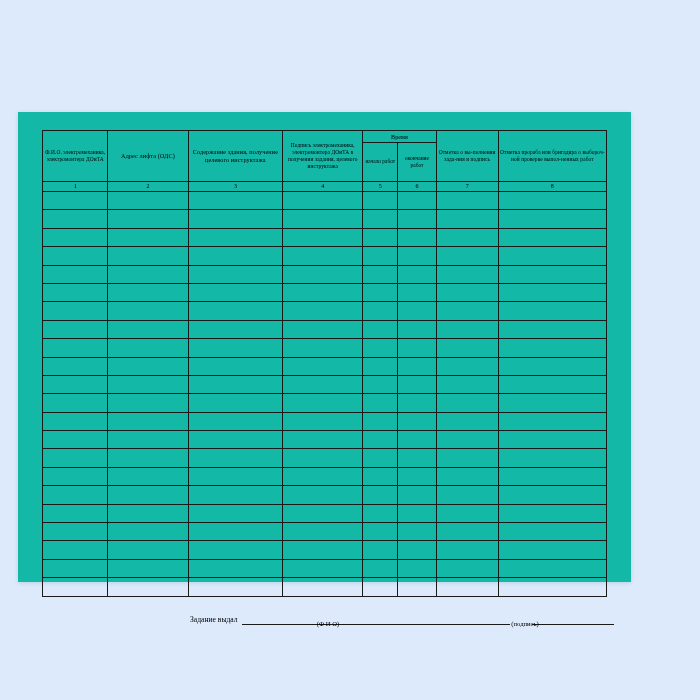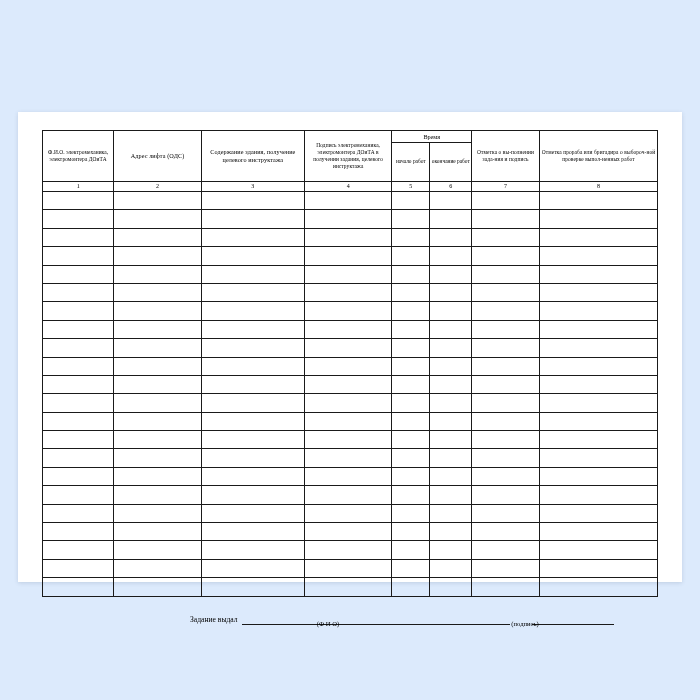--- a/index.html
+++ b/index.html
@@ -15,23 +15,23 @@
   }
   .stage {
     position: relative;
     width: 700px;
     height: 700px;
   }
   .page-sheet {
     position: absolute;
     left: 18px;
     top: 112px;
-    width: 664px;
+    width: 613px;
     height: 470px;
-    background: #ffffff;
+    background: #14b8a6;
     box-shadow: 0 1px 4px rgba(60,80,110,0.18);
   }
   .sheet-inner {
     position: absolute;
     left: 24px;
     top: 18px;
     right: 24px;
     bottom: 14px;
   }
   table.form-table {

